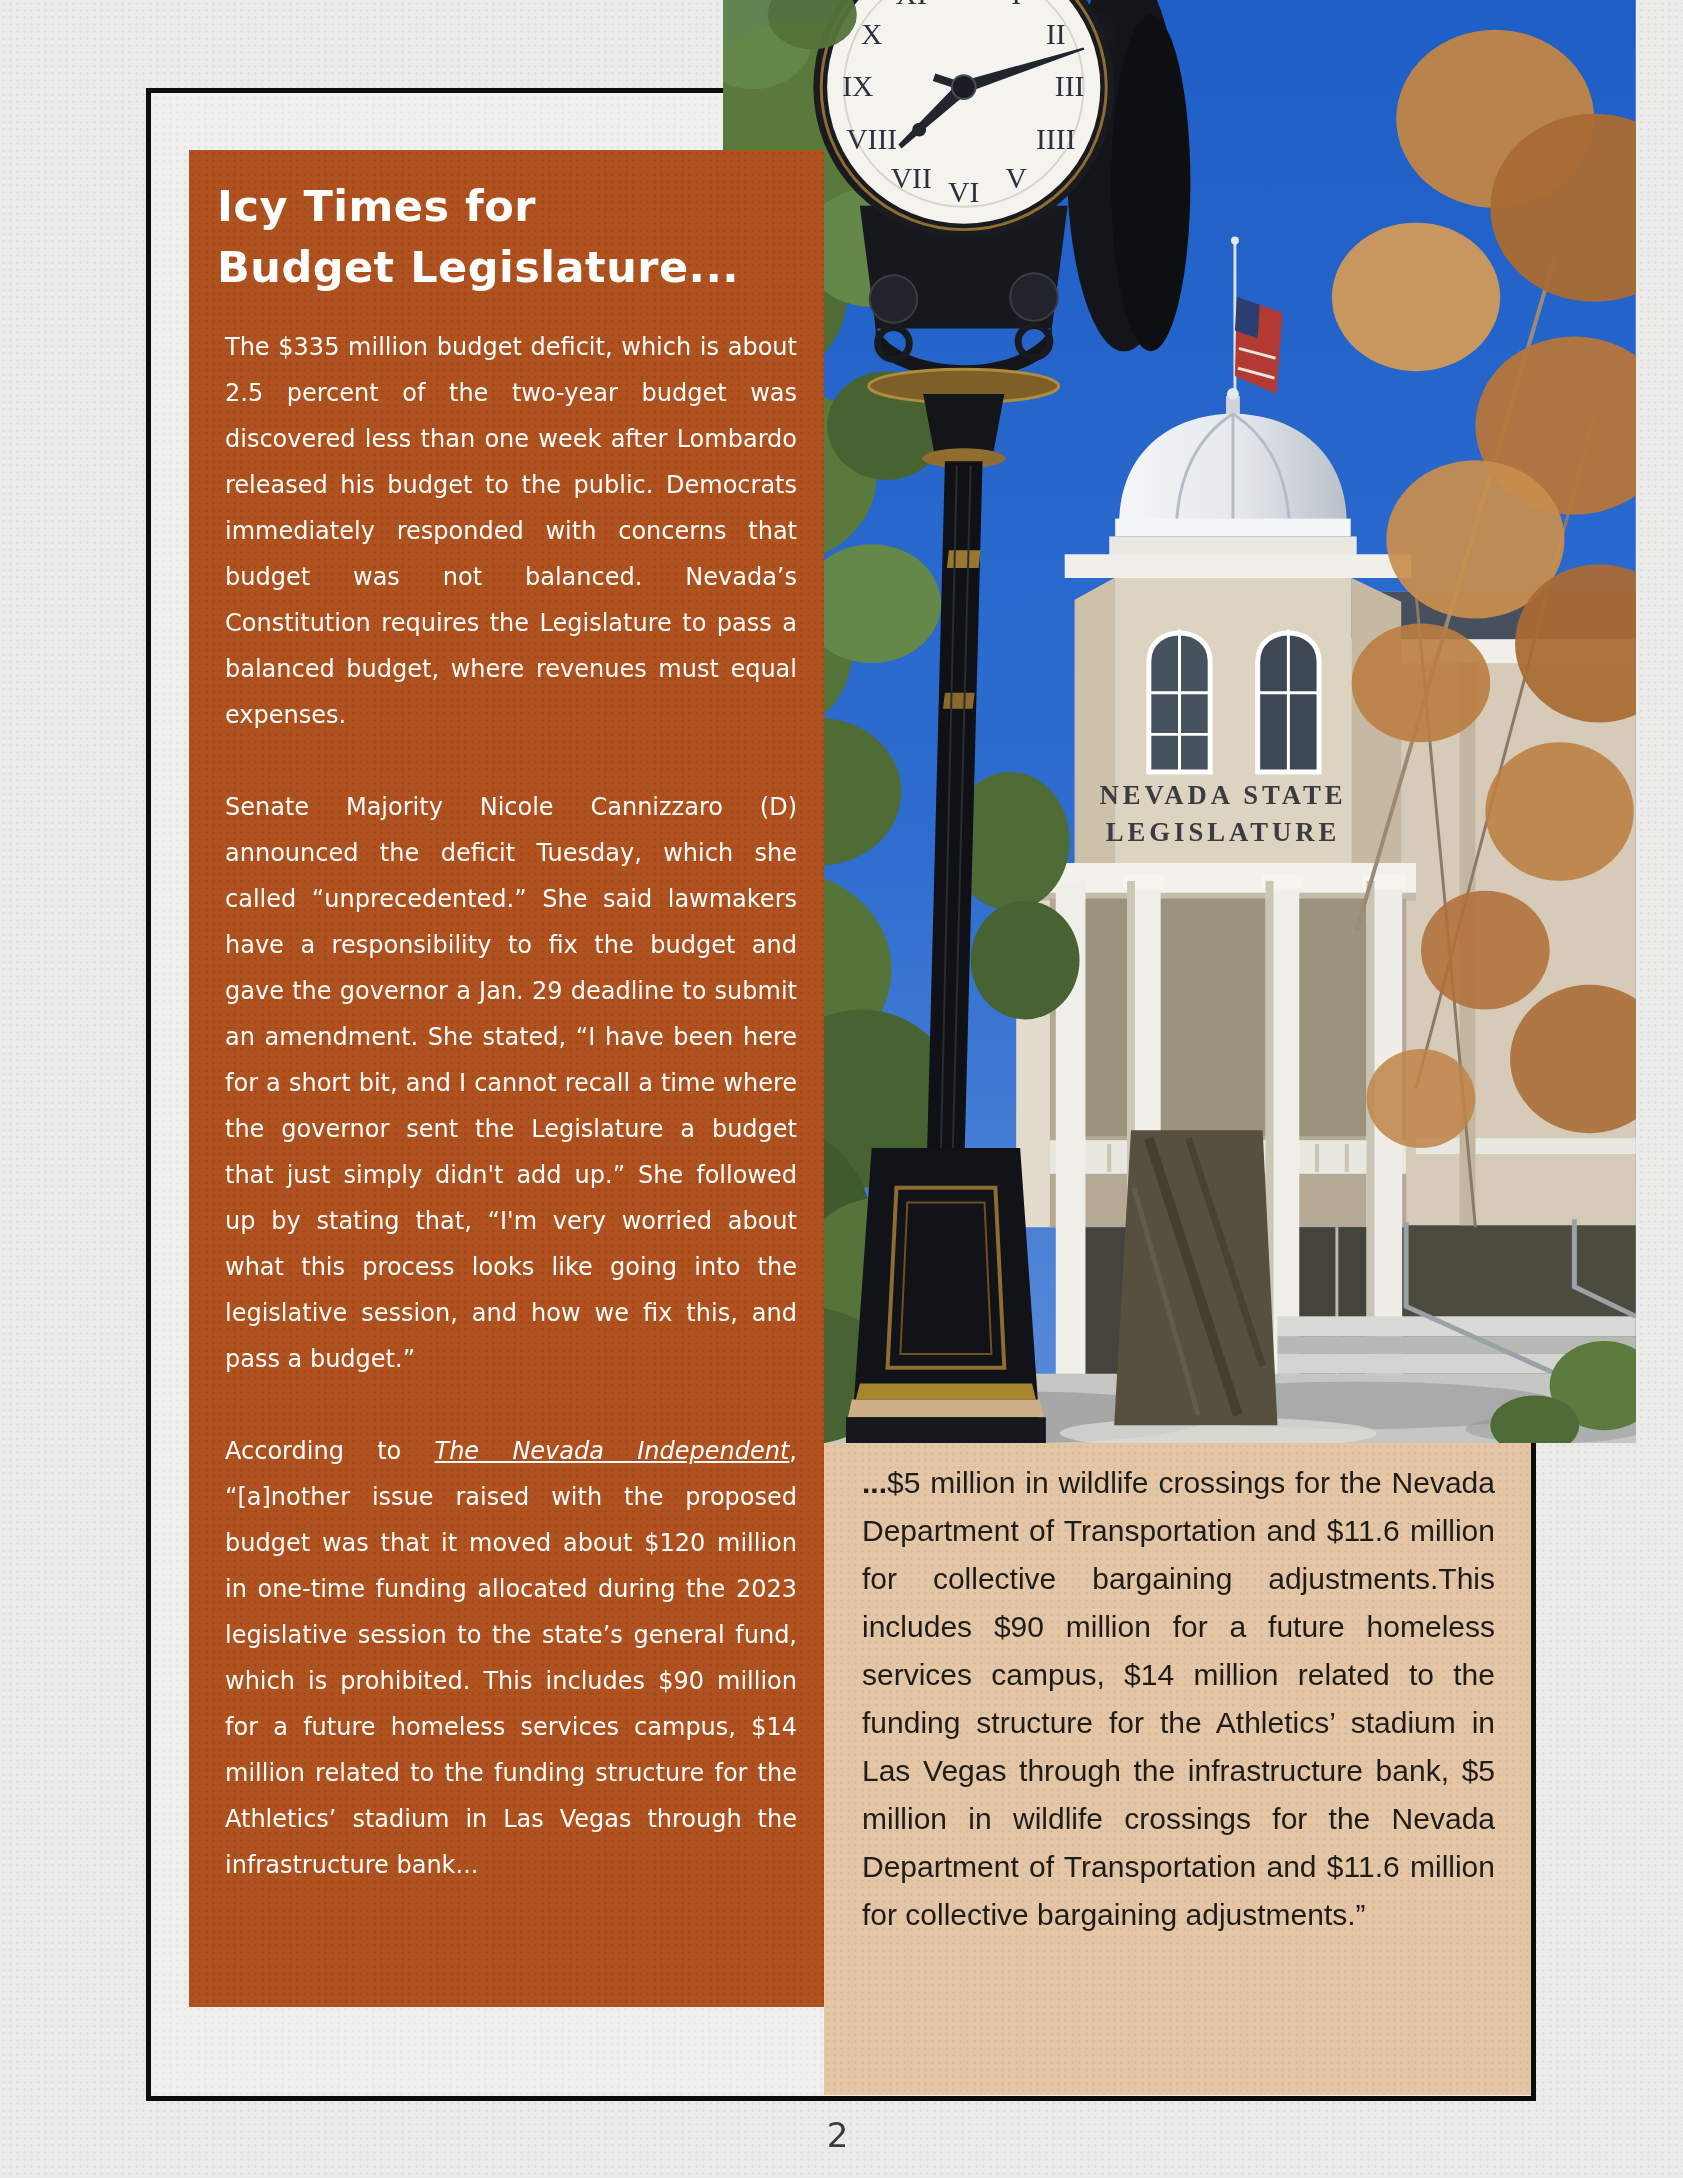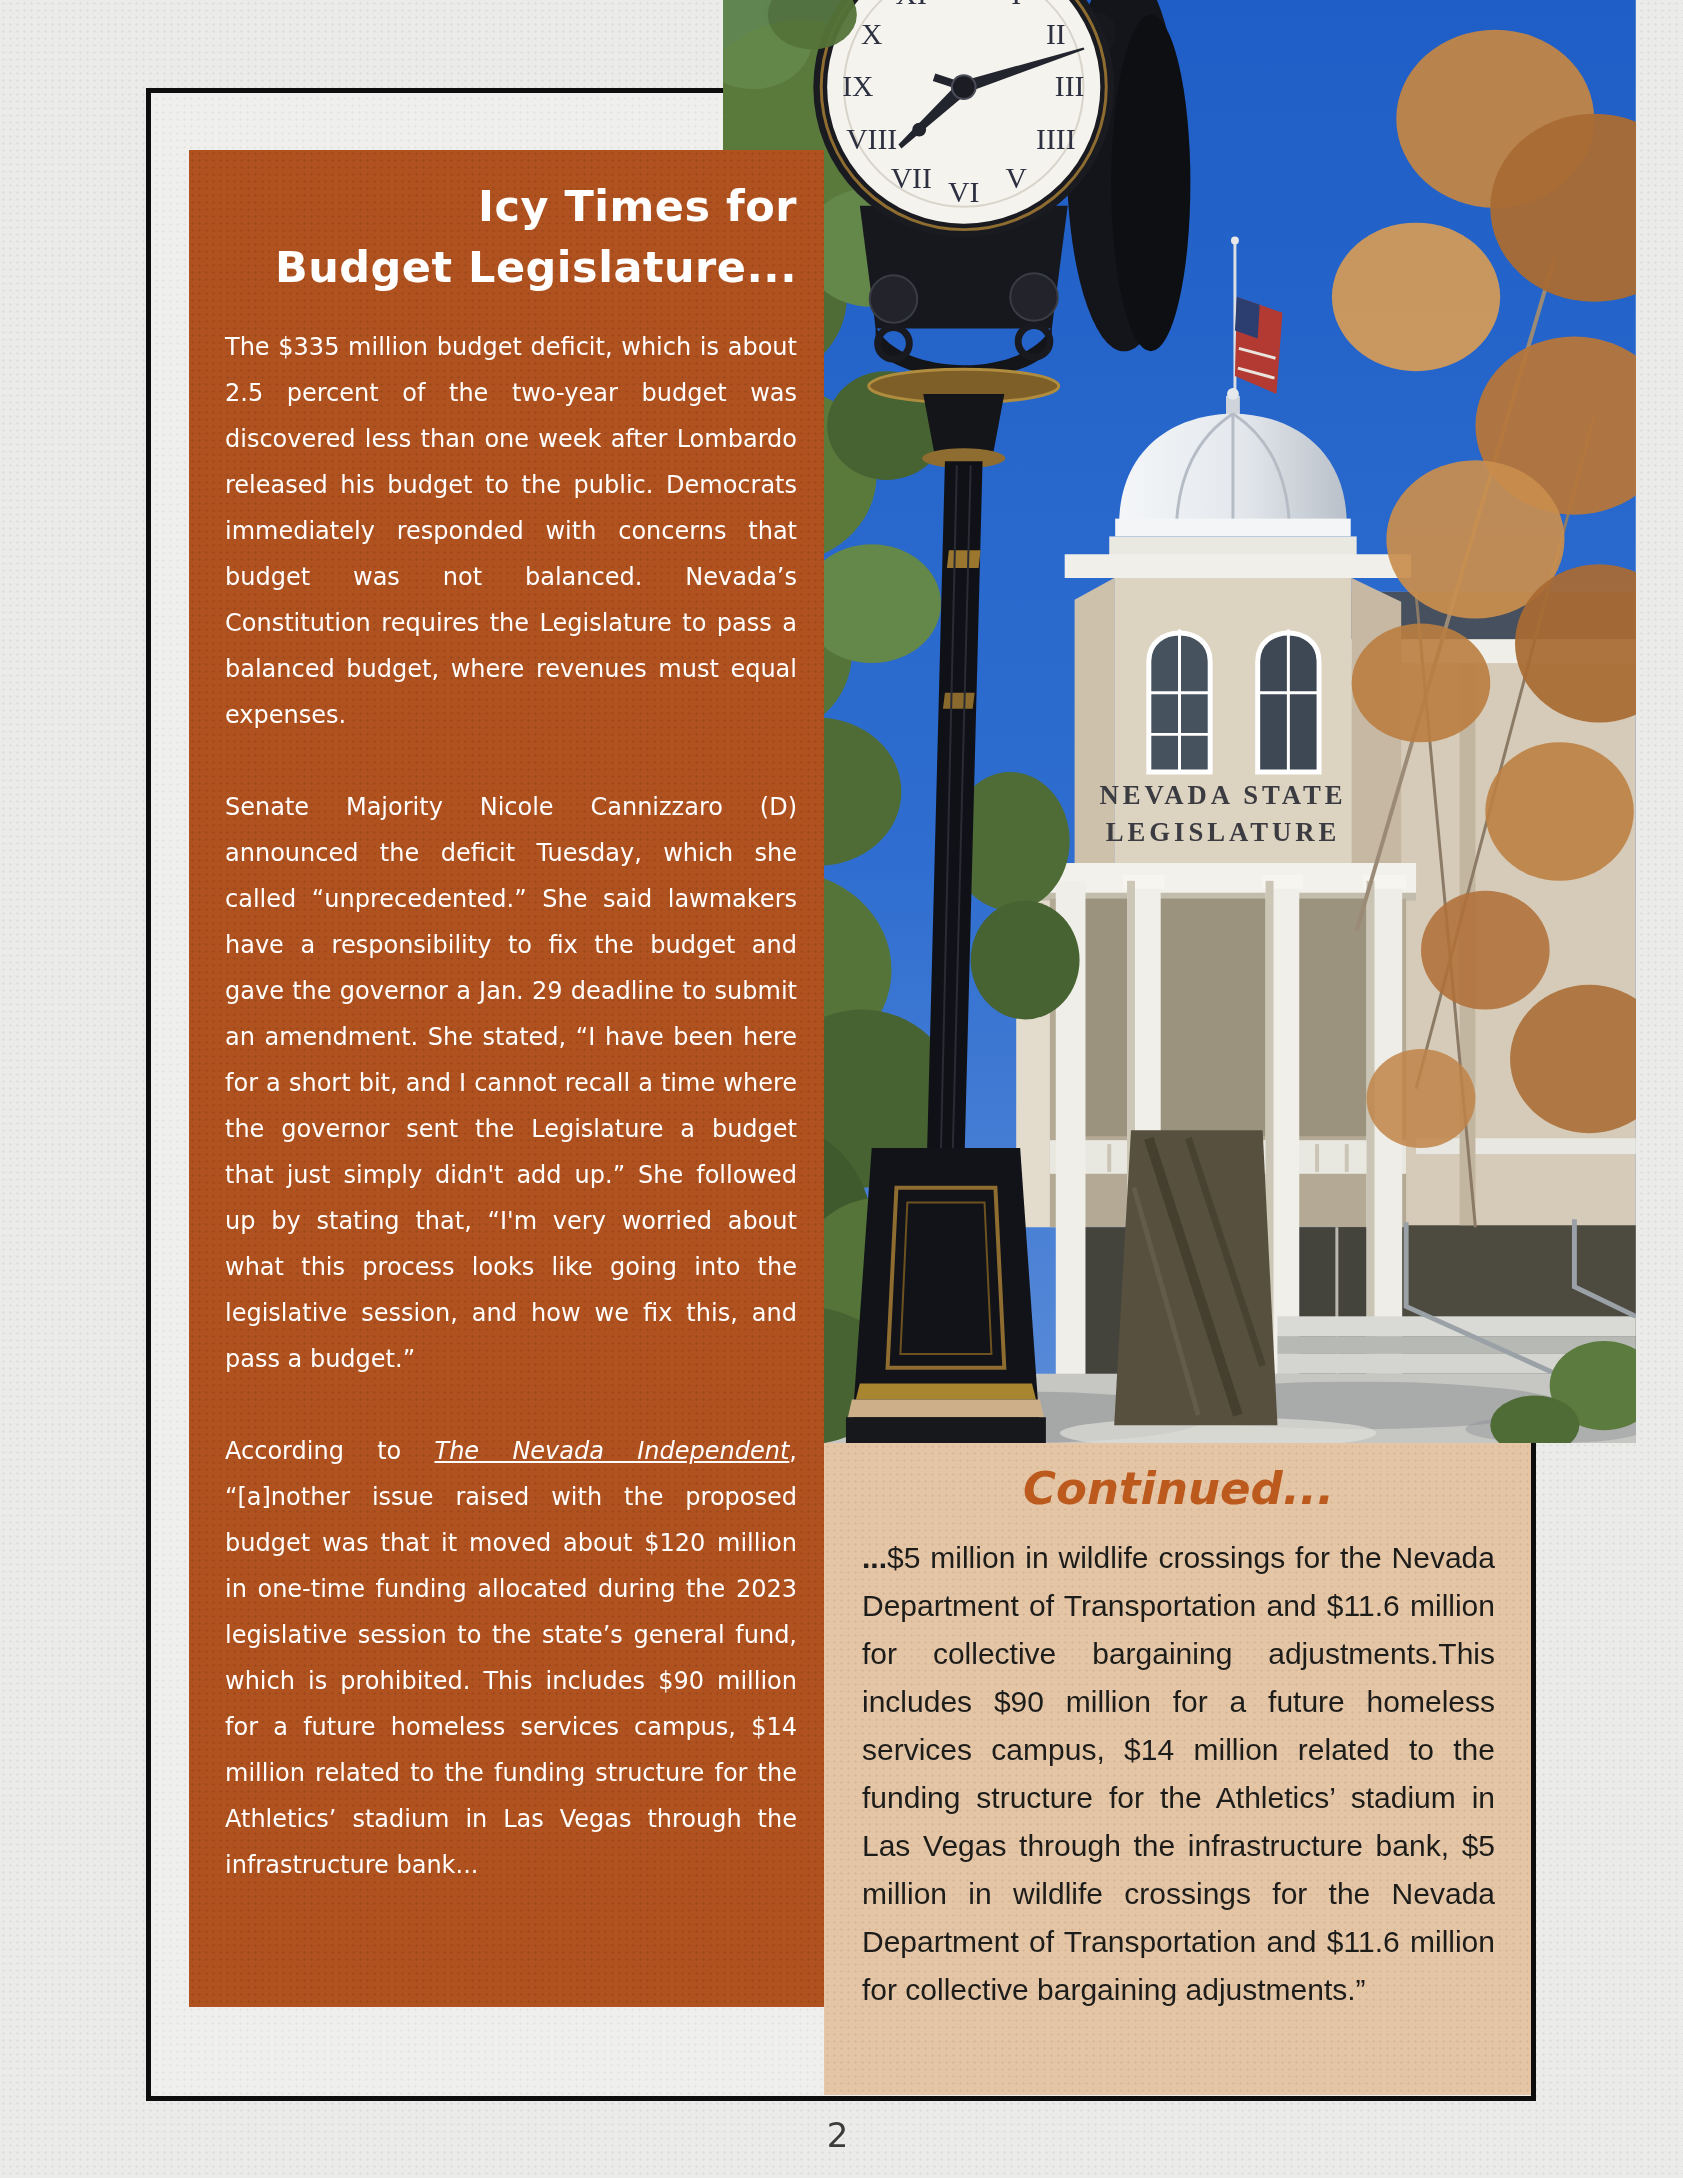--- a/index.html
+++ b/index.html
@@ -28,21 +28,21 @@
   }
   .article-box{
     position:absolute;left:189px;top:150px;width:635px;height:1857px;z-index:7;
     background-color:#b0521f;
     background-image:radial-gradient(rgba(60,22,0,0.14) 1px, transparent 1.2px);
     background-size:7px 7px;
     box-sizing:border-box;padding:22px 27px 30px 28px;color:#ffffff;
     overflow:hidden;
   }
   .article-title{
-    text-align:right;font-weight:bold;font-size:43px;line-height:61px;
+    text-align:left;font-weight:bold;font-size:43px;line-height:61px;
     margin:4px 0 26px 0;letter-spacing:0.5px;
   }
   .article-box p{
     margin:0 0 46px 8px;font-size:24px;line-height:46px;
     text-align:justify;text-justify:inter-word;
   }
   .article-box p:last-child{margin-bottom:0;}
   .source-link{font-style:italic;text-decoration:underline;color:#ffffff;cursor:pointer;}
   .continued-box{
     position:absolute;left:824px;top:1443px;width:707px;height:652px;z-index:2;
@@ -314,21 +314,20 @@
       <g opacity="0.95">
         <ellipse cx="30" cy="40" rx="60" ry="50" fill="#64874a"></ellipse>
         <ellipse cx="90" cy="15" rx="45" ry="35" fill="#55743a"></ellipse>
       </g>
     </svg>
   </div>
 
   <div class="page-border"></div>
 
   <div class="continued-box">
-    <div class="continued-heading">Continued...</div>
     <div class="continued-body"><span class="lead-dots">...</span><span>$5 million in wildlife crossings for the Nevada Department of Transportation and $11.6 million for collective bargaining adjustments.This includes $90 million for a future homeless services campus, $14 million related to the funding structure for the Athletics’ stadium in Las Vegas through the infrastructure bank, $5 million in wildlife crossings for the Nevada Department of Transportation and $11.6 million for collective bargaining adjustments.”</span></div>
   </div>
 
   <div class="article-box">
     <div class="article-title">
       <div>Icy Times for</div>
       <div>Budget Legislature...</div>
     </div>
     <p>The $335 million budget deficit, which is about 2.5 percent of the two-year budget was discovered less than one week after Lombardo released his budget to the public. Democrats immediately responded with concerns that budget was not balanced. Nevada’s Constitution requires the Legislature to pass a balanced budget, where revenues must equal expenses.</p>
     <p>Senate Majority Nicole Cannizzaro (D) announced the deficit Tuesday, which she called “unprecedented.” She said lawmakers have a responsibility to fix the budget and gave the governor a Jan. 29 deadline to submit an amendment. She stated, “I have been here for a short bit, and I cannot recall a time where the governor sent the Legislature a budget that just simply didn't add up.” She followed up by stating that, “I'm very worried about what this process looks like going into the legislative session, and how we fix this, and pass a budget.”</p>

